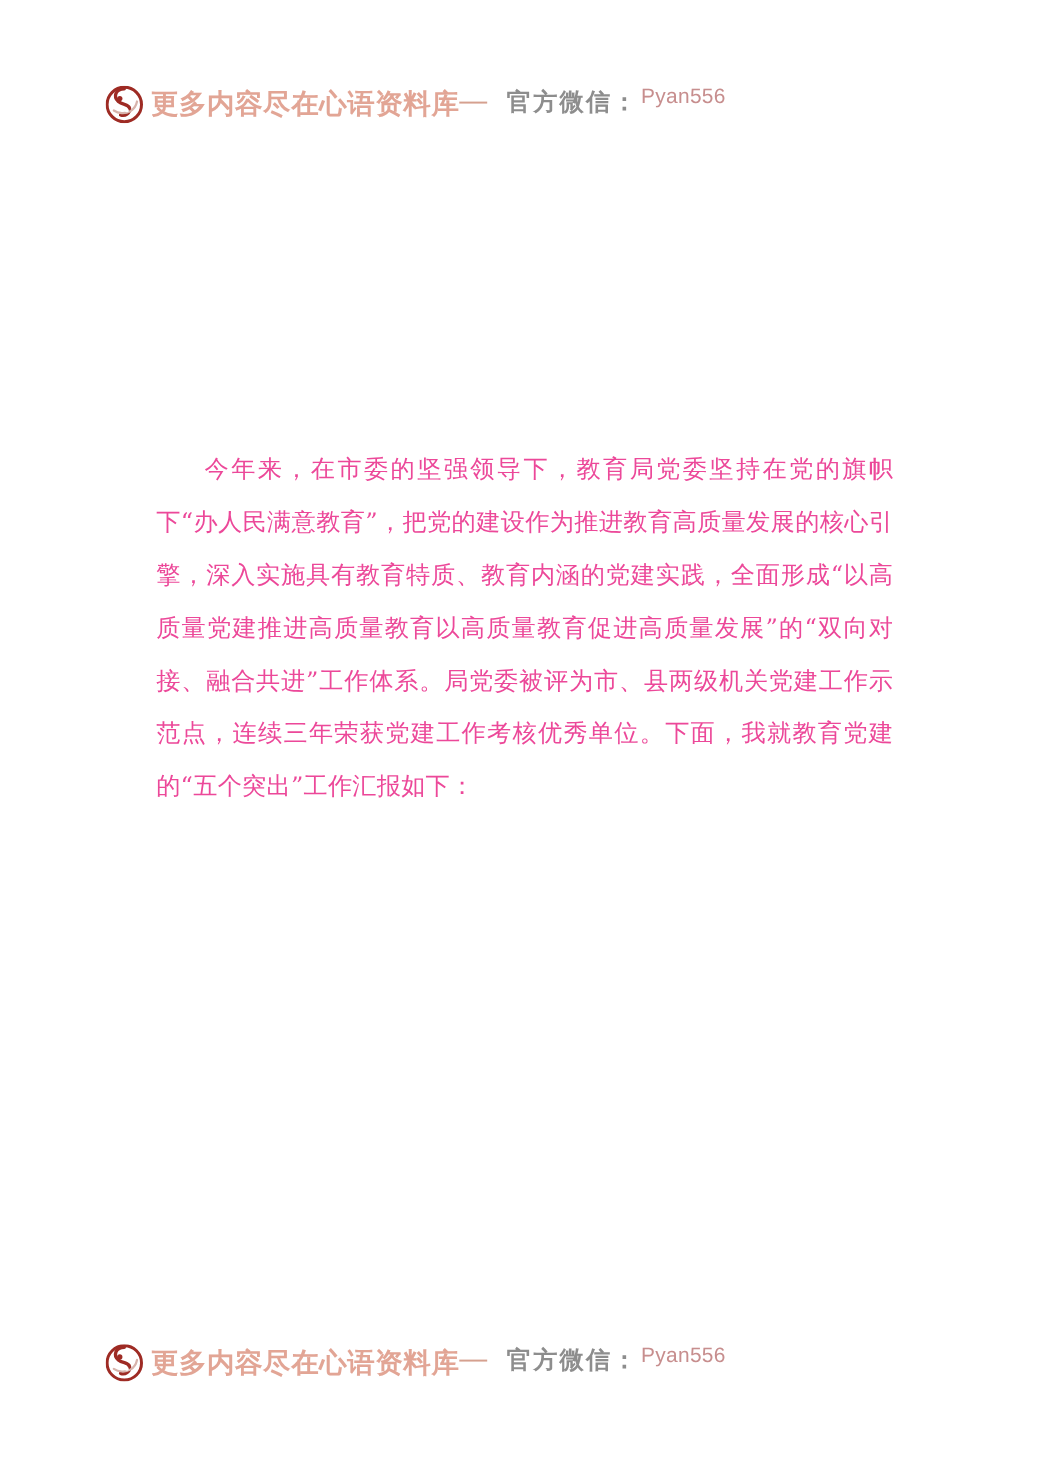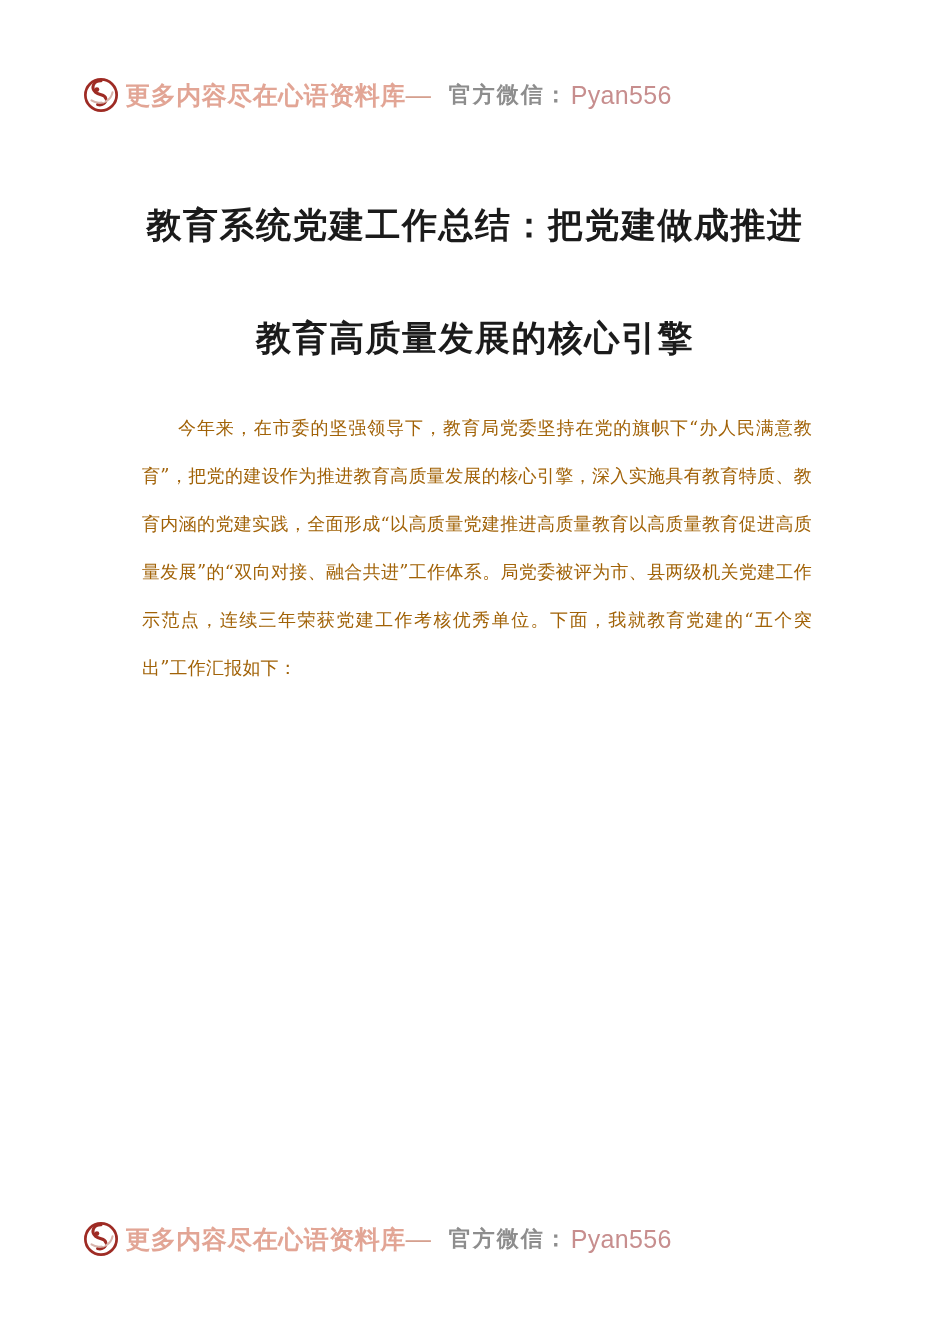--- a/index.html
+++ b/index.html
@@ -20,21 +20,21 @@
     inset: 0;
     background: #fff;
   }
 
   
   .watermark {
     position: absolute;
     left: 0;
     width: 756px;
     display: flex;
-    align-items: center;
+    align-items: flex-start;
     justify-content: center;
     white-space: nowrap;
     user-select: none;
   }
   .watermark-top { top: 78px; }
   .watermark-bottom { top: 1222px; }
 
   .wm-logo {
     width: 34px;
     height: 34px;
@@ -58,21 +58,21 @@
   .wm-wechat {
     font-family: "Liberation Serif", "DejaVu Serif", serif;
     font-weight: bold;
     font-size: 22px;
     color: #8d8d8d;
     letter-spacing: 2px;
     margin-left: 18px;
   }
   .wm-id {
     font-family: "Liberation Sans", "DejaVu Sans", sans-serif;
-    font-size: 25px;
+    font-size: 19px;
     color: #c78e8e;
     letter-spacing: 0.3px;
     margin-left: 2px;
   }
 
   
   .doc-title {
     position: absolute;
     top: 168px;
     left: 110px;
@@ -92,23 +92,23 @@
   
   .doc-body {
     position: absolute;
     top: 404px;
     left: 142px;
     width: 670px;
   }
   .doc-body p {
     margin: 0;
     font-family: "DejaVu Serif", "Liberation Serif", serif;
-    font-size: 18px;
+    font-size: 22px;
     line-height: 48px;
-    color: #a16207;
+    color: #ec4899;
     text-align: justify;
     text-align-last: left;
     text-indent: 2em;
     letter-spacing: 0.2px;
     word-break: break-all;
   }
 </style>
 </head>
 <body>
 
@@ -121,24 +121,20 @@
       <path d="M22 66 C34 74 52 76 66 68 C76 62 82 52 84 42" fill="none" stroke="#d7b3ab" stroke-width="6" stroke-linecap="round"></path>
       <circle cx="38" cy="34" r="7" fill="#9e2b24"></circle>
       <circle cx="57" cy="66" r="5" fill="#ffffff"></circle>
     </svg>
     <span class="wm-cn">更多内容尽在心语资料库</span>
     <span class="wm-dash">—</span>
     <span class="wm-wechat">官方微信：</span>
     <span class="wm-id">Pyan556</span>
   </div>
 
-  <div class="doc-title">
-    <div class="tline">教育系统党建工作总结：把党建做成推进</div>
-    <div class="tline">教育高质量发展的核心引擎</div>
-  </div>
 
   <div class="doc-body">
     <p>今年来，在市委的坚强领导下，教育局党委坚持在党的旗帜下“办人民满意教育”，把党的建设作为推进教育高质量发展的核心引擎，深入实施具有教育特质、教育内涵的党建实践，全面形成“以高质量党建推进高质量教育以高质量教育促进高质量发展”的“双向对接、融合共进”工作体系。局党委被评为市、县两级机关党建工作示范点，连续三年荣获党建工作考核优秀单位。下面，我就教育党建的“五个突出”工作汇报如下：</p>
   </div>
 
   <div class="watermark watermark-bottom">
     <svg class="wm-logo" viewBox="0 0 100 100" aria-hidden="true">
       <circle cx="50" cy="50" r="46" fill="none" stroke="#9e2b24" stroke-width="8"></circle>
       <path d="M50 8 C26 8 20 30 34 42 C46 52 62 48 64 60 C66 74 52 82 40 78" fill="none" stroke="#9e2b24" stroke-width="9" stroke-linecap="round"></path>
       <path d="M22 66 C34 74 52 76 66 68 C76 62 82 52 84 42" fill="none" stroke="#d7b3ab" stroke-width="6" stroke-linecap="round"></path>

